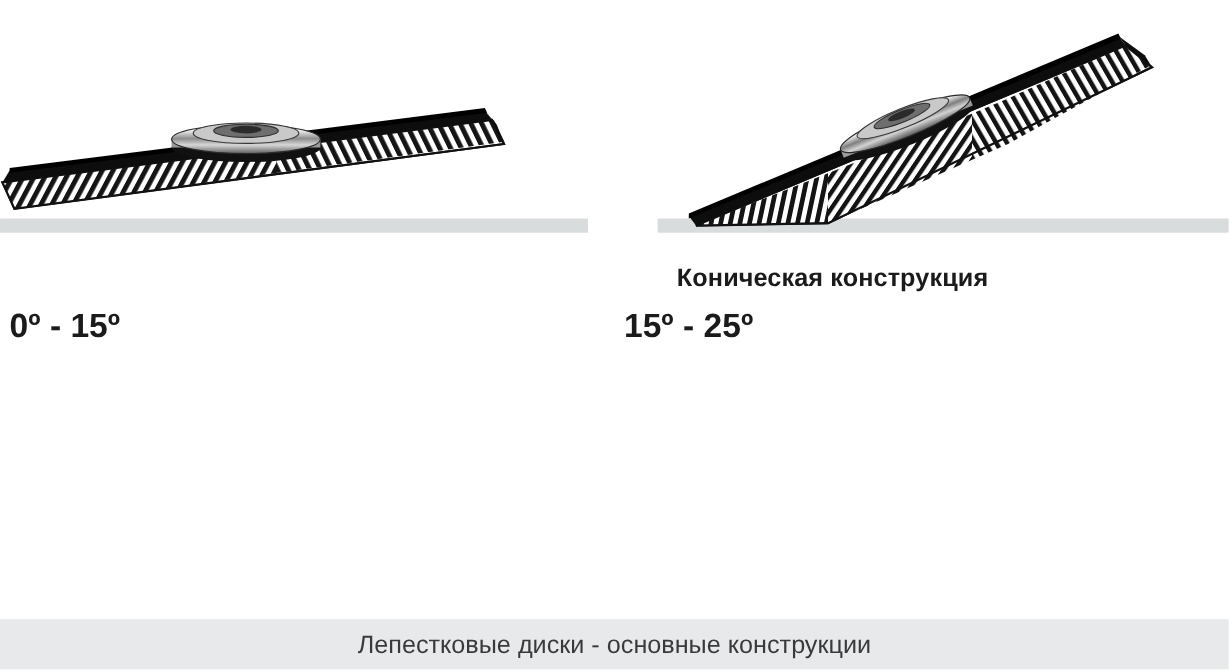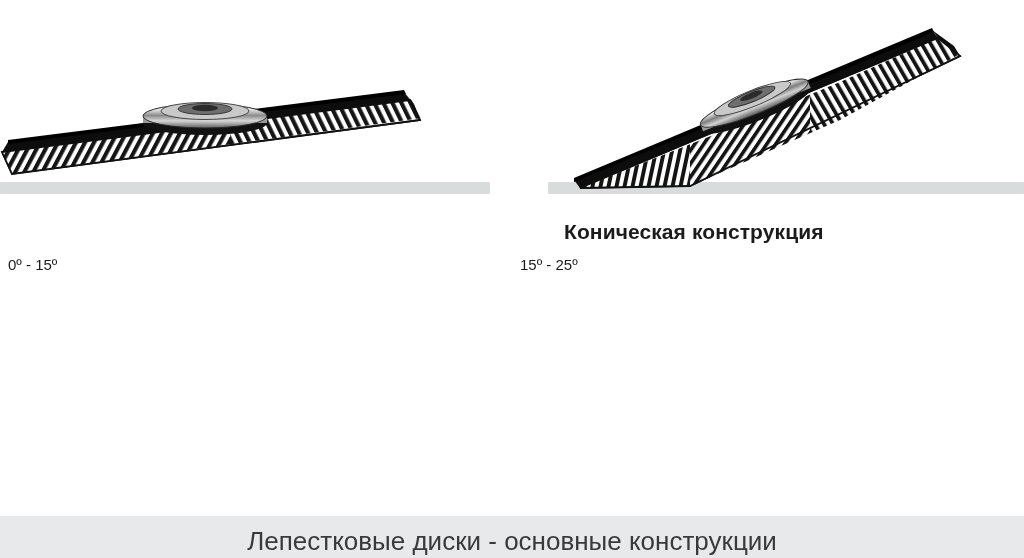--- a/index.html
+++ b/index.html
@@ -47,22 +47,22 @@
   .caption-title {
     position: absolute;
     font-size: 21px;
     font-weight: bold;
     color: #1b1b1b;
     white-space: nowrap;
     letter-spacing: 0.1px;
   }
   .caption-sub {
     position: absolute;
-    font-size: 15px;
-    font-weight: normal;
+    font-size: 28px;
+    font-weight: bold;
     color: #1b1b1b;
     white-space: nowrap;
   }
   .cap-left-title { left: 12px; top: 224px; }
   .cap-left-sub   { left: 8px;  top: 256px; }
   .cap-right-title{ left: 564px; top: 220px; }
   .cap-right-sub  { left: 520px; top: 256px; }
 
   
   .bottom-bar {
@@ -72,21 +72,21 @@
     width: 1024px;
     height: 42px;
     background: #e7e9ea;
   }
   .bottom-bar-text {
     position: absolute;
     left: 0;
     top: 526px;
     width: 1024px;
     text-align: center;
-    font-size: 26px;
+    font-size: 21px;
     color: #3a3a3a;
     font-family: "Liberation Sans", sans-serif;
   }
 </style>
 </head>
 <body>
 
 <div class="stage">
 
   <div class="ground ground-left"></div>

